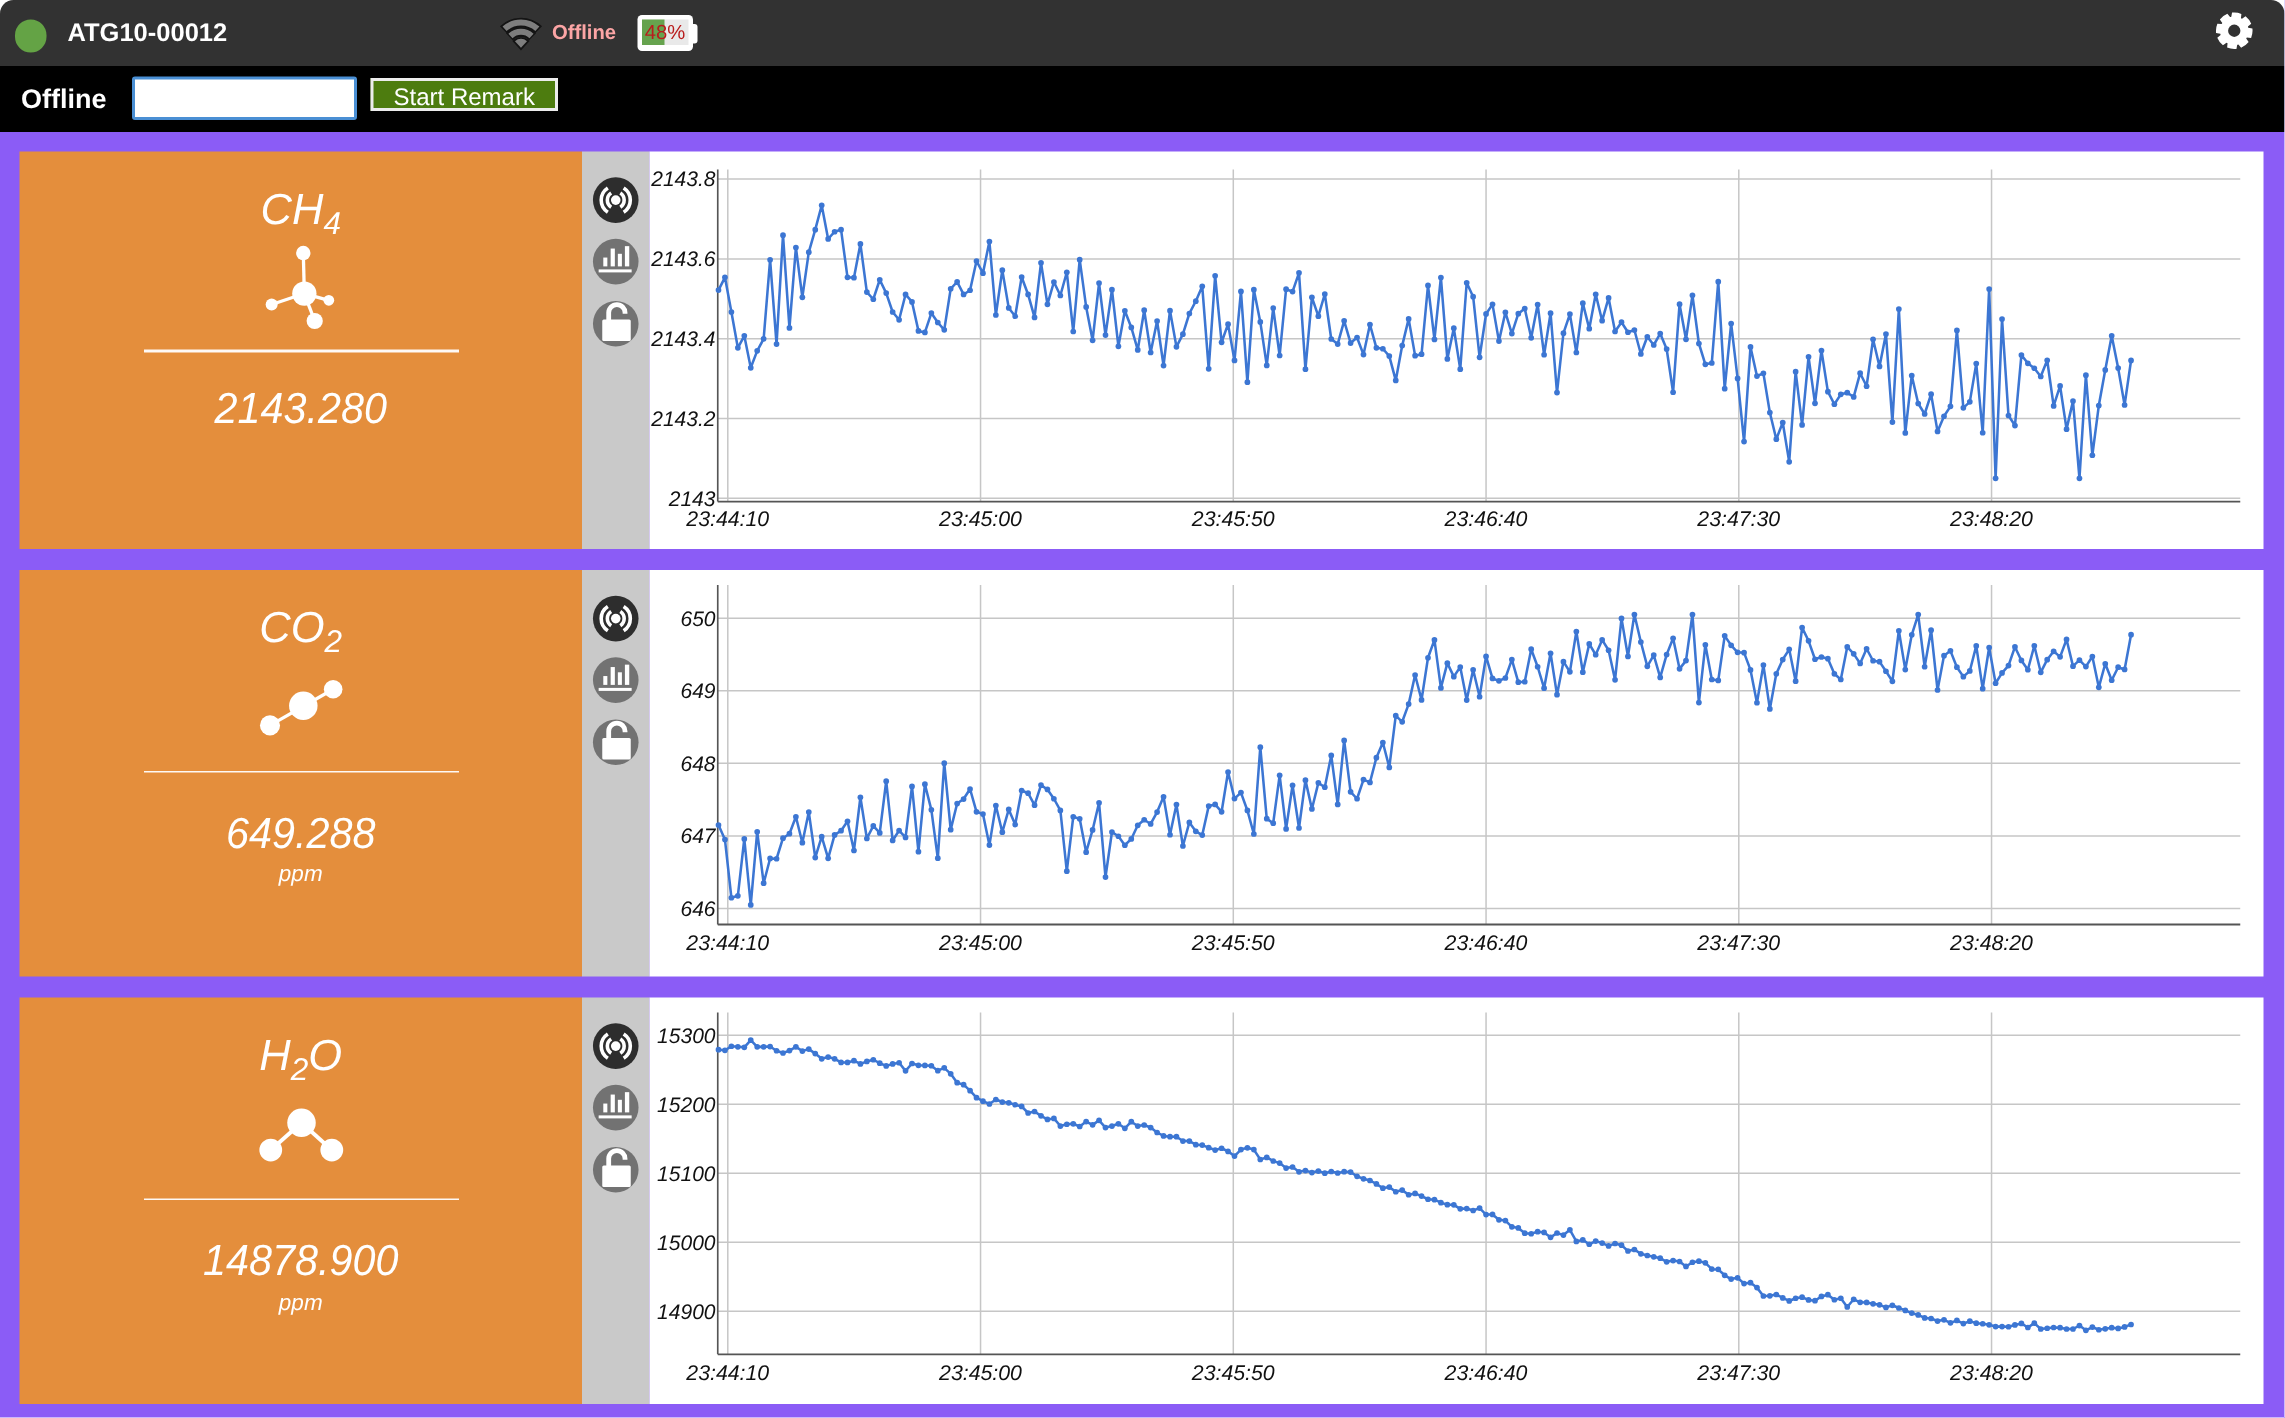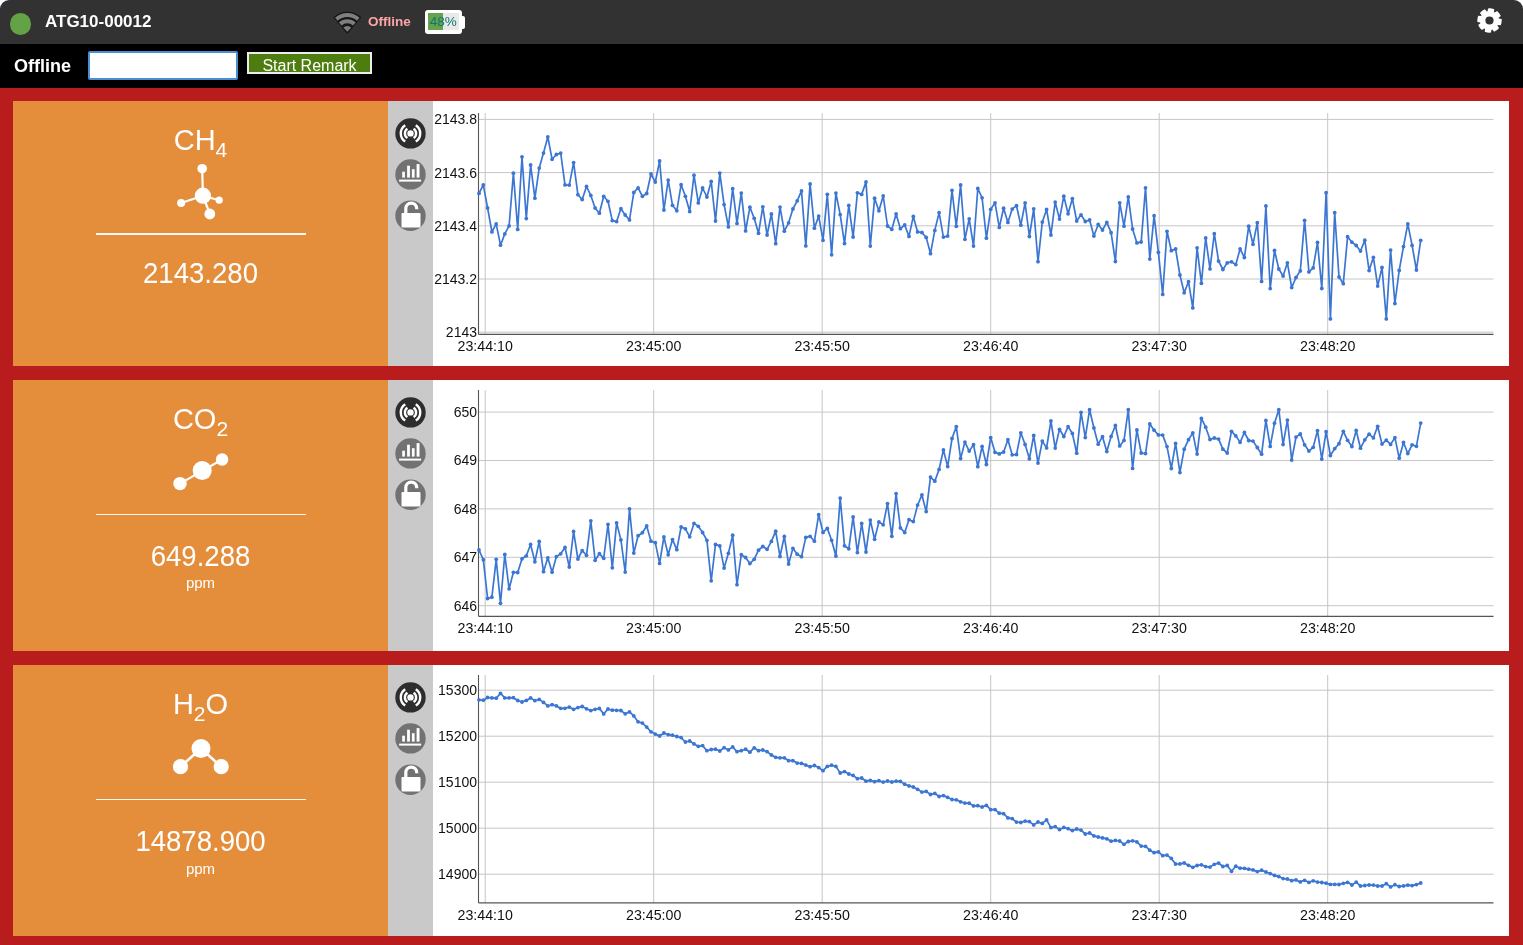--- a/index.html
+++ b/index.html
@@ -6,26 +6,26 @@
 .page { position:relative; width:1523px; height:945px;padding-left:34px; }
 .hdr { position:absolute; left:0; top:0; width:1523px; height:44px; background:#323232; border-radius:9px 9px 0 0; }
 .dot { position:absolute; left:9.5px; top:13px; width:21.5px; height:21.5px; border-radius:50%; background:#64a345; }
 .devname { position:absolute; left:45px; top:0; line-height:44px; color:#fff; font-size:17px; font-weight:bold; }
 .dtime { position:absolute; left:166px; top:0; line-height:44px; color:#fff; font-size:17px; }
 .offline { position:absolute; left:368px; top:0; line-height:43px; color:#fca5a5; font-size:13.5px;font-weight:bold; }
 .batt { position:absolute; left:425px; top:9.5px; width:36.5px; height:24px; background:#fff; border-radius:3px; }
 .batt-nub { position:absolute; left:461px; top:15.7px; width:4px; height:13px; background:#fff; border-radius:0 2px 2px 0; }
 .batt-inner { position:absolute; left:3px; top:3.2px; width:30.6px; height:17.6px; background:#e9e9e9; }
 .batt-fill { position:absolute; left:0; top:0; width:48%; height:100%; background:#66a34e; }
-.batt-txt { position:absolute; left:0; top:0; width:100%; text-align:center; line-height:17.6px; font-size:13.5px; color:#0f766e; }
+.batt-txt { position:absolute; left:0; top:0; width:100%; text-align:center; line-height:17.6px; font-size:13.5px; color:#b91c1c; }
 .blackbar { position:absolute; left:0; top:44px; width:1523px; height:44px; background:#000; }
 .rlabel { position:absolute; left:14px; top:0; line-height:44px; color:#fff; font-size:18px; font-weight:bold; }
 .rinput { position:absolute; left:88px; top:7px; width:150px; height:29px; background:#fff; border:2px solid #4a8fd4; border-radius:2px; }
 .rbtn { position:absolute; left:247px; top:8px; width:125px; height:22px; background:#4d7c0f; border:2px solid #ececec; color:#fff; font-size:16px; text-align:center; line-height:24.5px; }
-.content { position:absolute; left:0; top:88px; width:1523px; height:857px; background:#b91c1c; }
+.content { position:absolute; left:0; top:88px; width:1523px; height:857px; background:#8b5cf6;font-style:italic; }
 .row { position:absolute; left:13px; width:1496px; }
 .card { position:absolute; left:0; top:0; width:375px; height:100%; background:#e48e3c; color:#fff; }
 .strip { position:absolute; left:375px; top:0; width:45px; height:100%; background:#c9c9c9; }
 .panel { position:absolute; left:420px; top:0; width:1076px; height:100%; background:#fff; }
 .ttl { position:absolute; left:0; top:20.5px; width:100%; text-align:center; font-size:29px; line-height:36px; }
 .ttl sub { font-size:21px; }
 .div { position:absolute; left:83px; width:210px; height:1.5px; background:rgba(255,255,255,0.95); }
 .val { position:absolute; left:0; width:100%; text-align:center; font-size:29px; line-height:36px; transform:scaleX(0.95); }
 .unit { position:absolute; left:0; width:100%; text-align:center; font-size:15px; line-height:18px; }
 </style></head>

